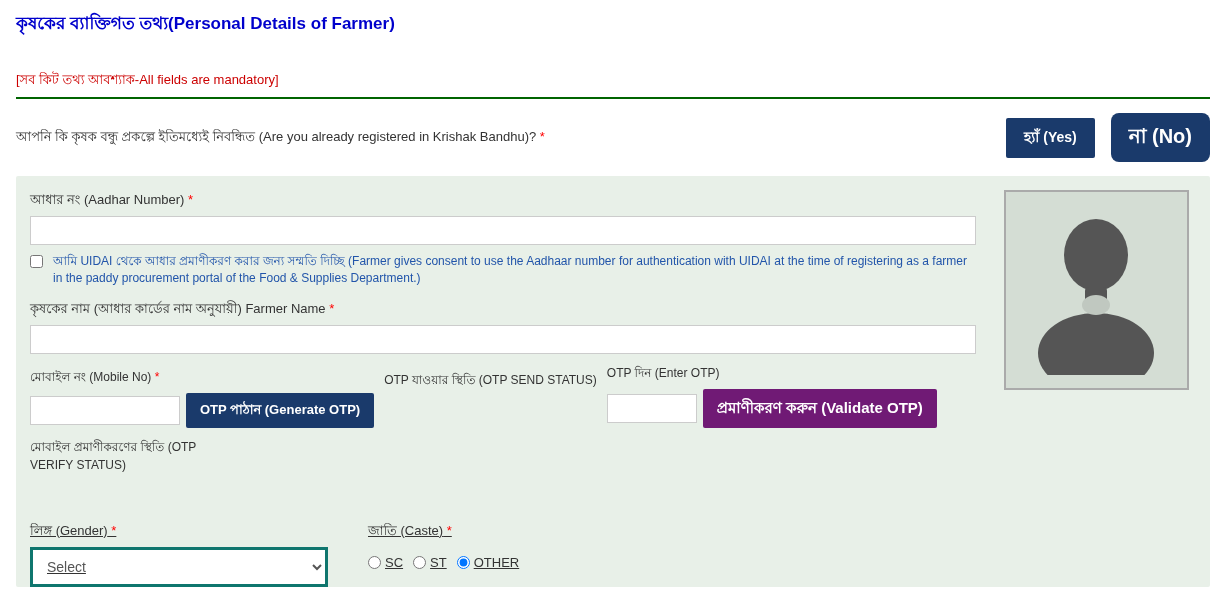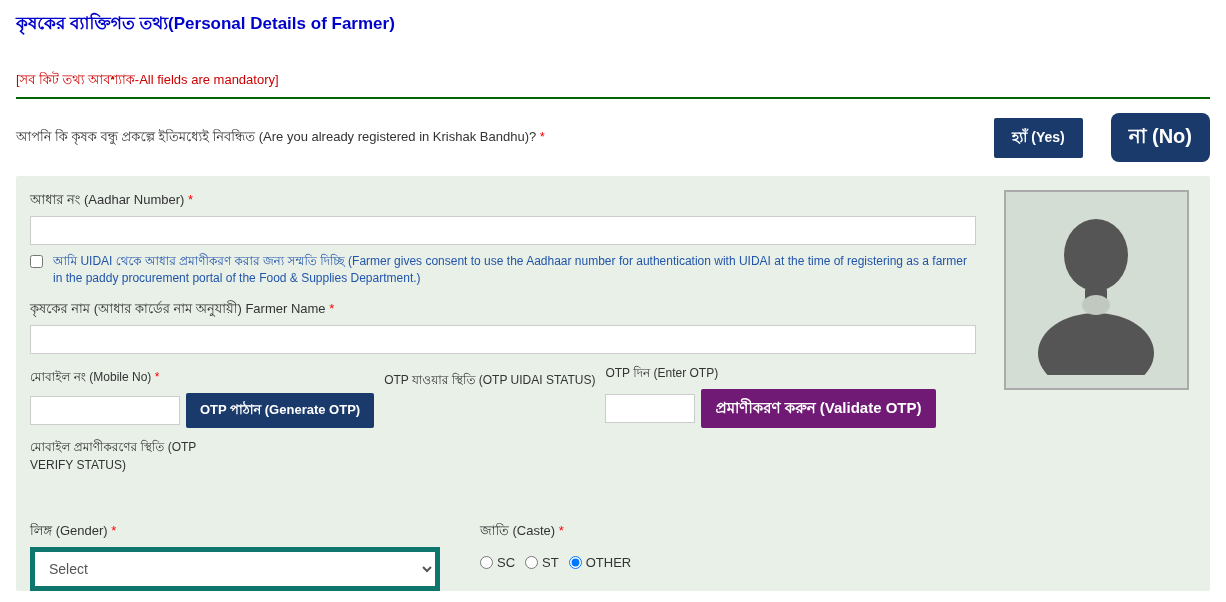--- a/index.html
+++ b/index.html
@@ -28,21 +28,21 @@
       margin-top: 32px;
     }
     .divider {
       border: none;
       border-top: 2px solid #006400;
       margin-bottom: 14px;
     }
     .krishak-bandhu-row {
       display: flex;
       align-items: center;
-      gap: 28px;
+      gap: 16px;
       margin-bottom: 14px;
       flex-wrap: wrap;
     }
     .krishak-bandhu-label {
       font-size: 13px;
       color: #333;
       flex: 1;
     }
     .btn-yes {
       background: #1a3a6b;
@@ -187,33 +187,34 @@
       font-size: 12px;
       color: #333;
       margin-bottom: 5px;
       font-weight: normal;
     }
     .gender-caste-row {
       display: flex;
       gap: 40px;
       align-items: flex-start;
       flex-wrap: wrap;
+      text-decoration: underline;
     }
     .gender-group {
       display: flex;
       flex-direction: column;
     }
     .caste-group {
       display: flex;
       flex-direction: column;
     }
     .select-input {
-      width: 410px;
+      width: 298px;
       padding: 8px 10px;
-      border: 5px solid #0f766e;
+      border: 3px solid #0f766e;
       background: #fff;
       font-size: 14px;
       color: #555;
       appearance: auto;
       cursor: pointer;
     }
     .radio-group {
       display: flex;
       align-items: center;
       gap: 10px;
@@ -280,21 +281,21 @@
             <div class="small-label">
               <span>মোবাইল নং (Mobile No)</span><span class="field-required"> *</span>
             </div>
             <div style="display:flex; gap:6px; align-items:center;">
               <input type="text" class="text-input-narrow" style="">
               <button class="btn-otp">OTP পাঠান (Generate OTP)</button>
             </div>
           </div>
 
           <div class="otp-send-status-group">
-            <div class="small-label">OTP যাওয়ার স্থিতি (OTP UIDAI STATUS)</div>
+            <div class="small-label">OTP যাওয়ার স্থিতি (OTP SEND STATUS)</div>
             <div style="height:32px;"></div>
           </div>
 
           <div class="otp-enter-group">
             <div class="small-label">OTP দিন (Enter OTP)</div>
             <div style="display:flex; gap:6px; align-items:center;">
               <input type="text" style="width: 90px; padding: 6px 8px; border: 1px solid rgb(204, 204, 204); background: rgb(255, 255, 255); font-size: 13px;">
               <button class="btn-validate">প্রমাণীকরণ করুন (Validate OTP)</button>
             </div>
           </div>

